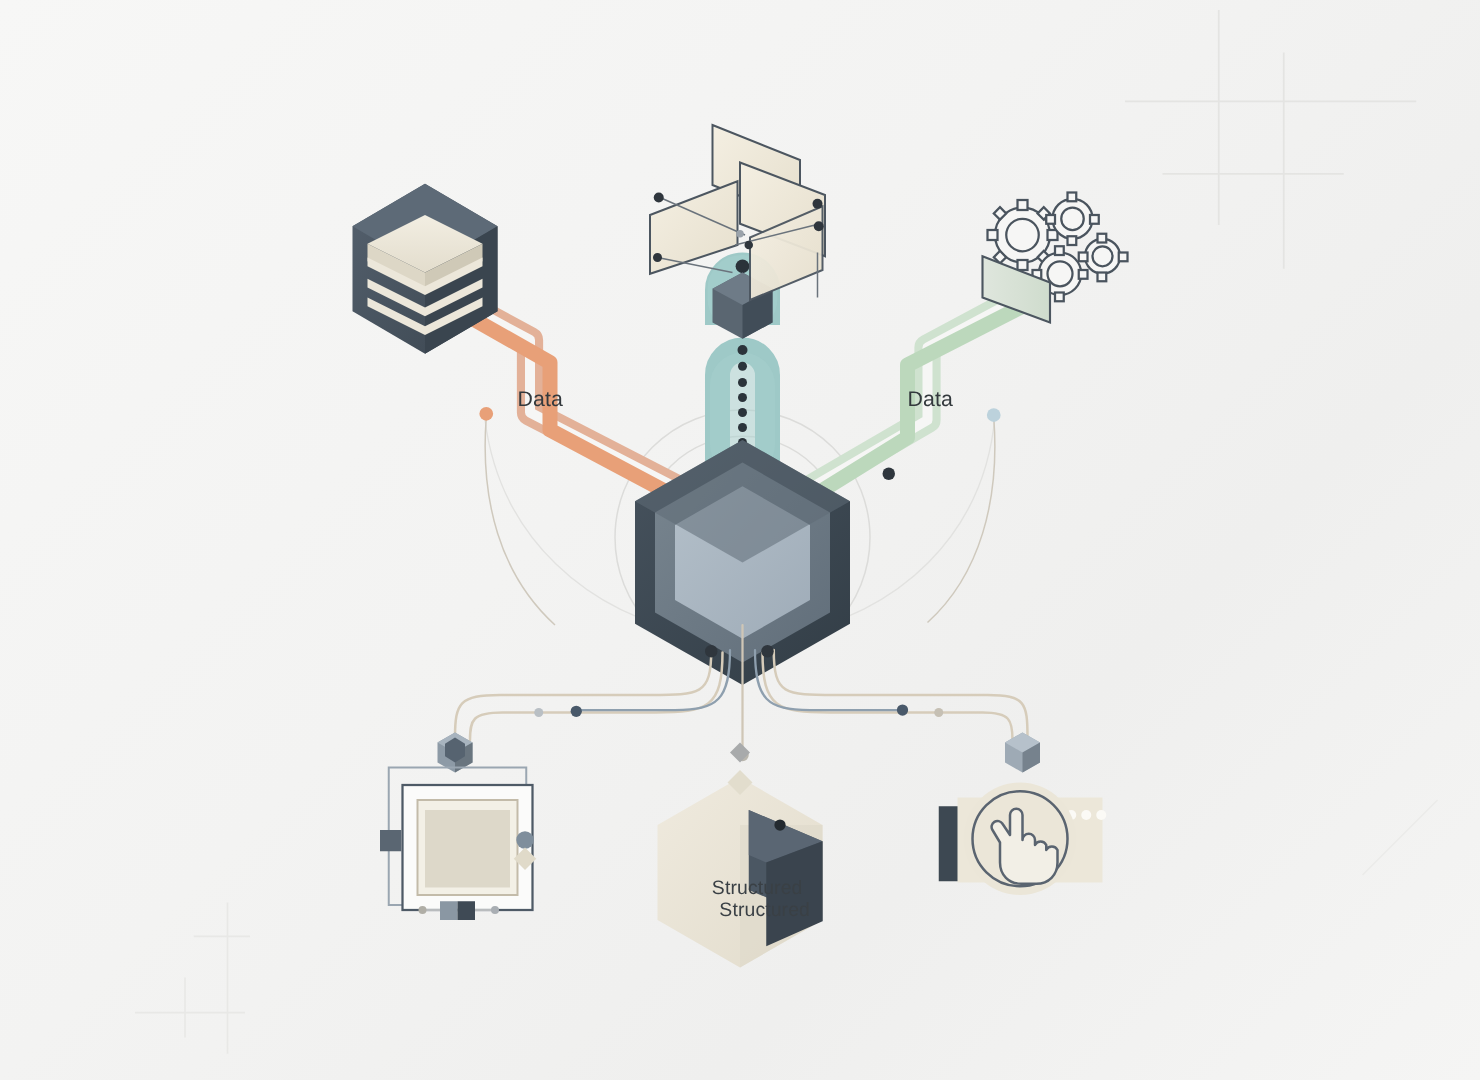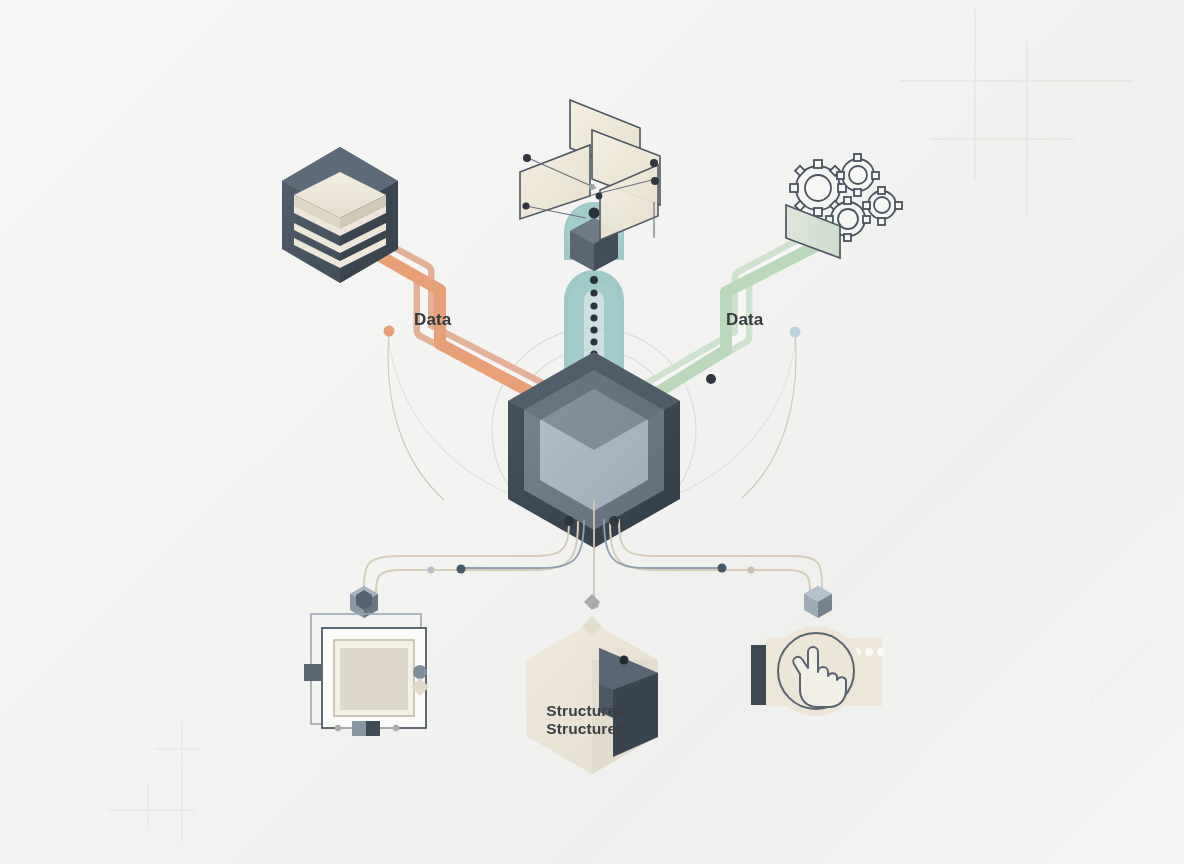--- a/index.html
+++ b/index.html
@@ -1,22 +1,22 @@
 <!DOCTYPE html>
 <html><head>
 <meta charset="utf-8">
 <style>
   html,body{margin:0;padding:0;background:#ffffff;}
   body{width:1184px;height:864px;overflow:hidden;font-family:"Liberation Sans",sans-serif;}
   #stage{position:relative;width:1184px;height:864px;
     background:linear-gradient(135deg,#f7f7f6 0%,#f3f3f2 42%,#efefee 70%,#f5f5f4 100%);}
   #stage svg{position:absolute;left:0;top:0;}
-  .lbl{position:absolute;font-weight:bold;color:#33393d;letter-spacing:.1px;white-space:nowrap;}
+  .lbl{position:absolute;font-weight:normal;color:#33393d;letter-spacing:.1px;white-space:nowrap;}
   .lbl-data{font-size:17px;}
-  .lbl-sa{font-size:15.5px;line-height:18px;text-align:center;color:#3a4045;}
+  .lbl-sa{font-size:15.5px;line-height:18px;text-align:right;color:#3a4045;}
 </style>
 </head>
 <body>
 
 <div id="stage">
 
 <svg width="1184" height="864" viewBox="0 0 1184 864">
   <defs>
     <linearGradient id="gStackTop" x1="0" y1="0" x2="0" y2="1">
       <stop offset="0" stop-color="#f2eee2"></stop>

